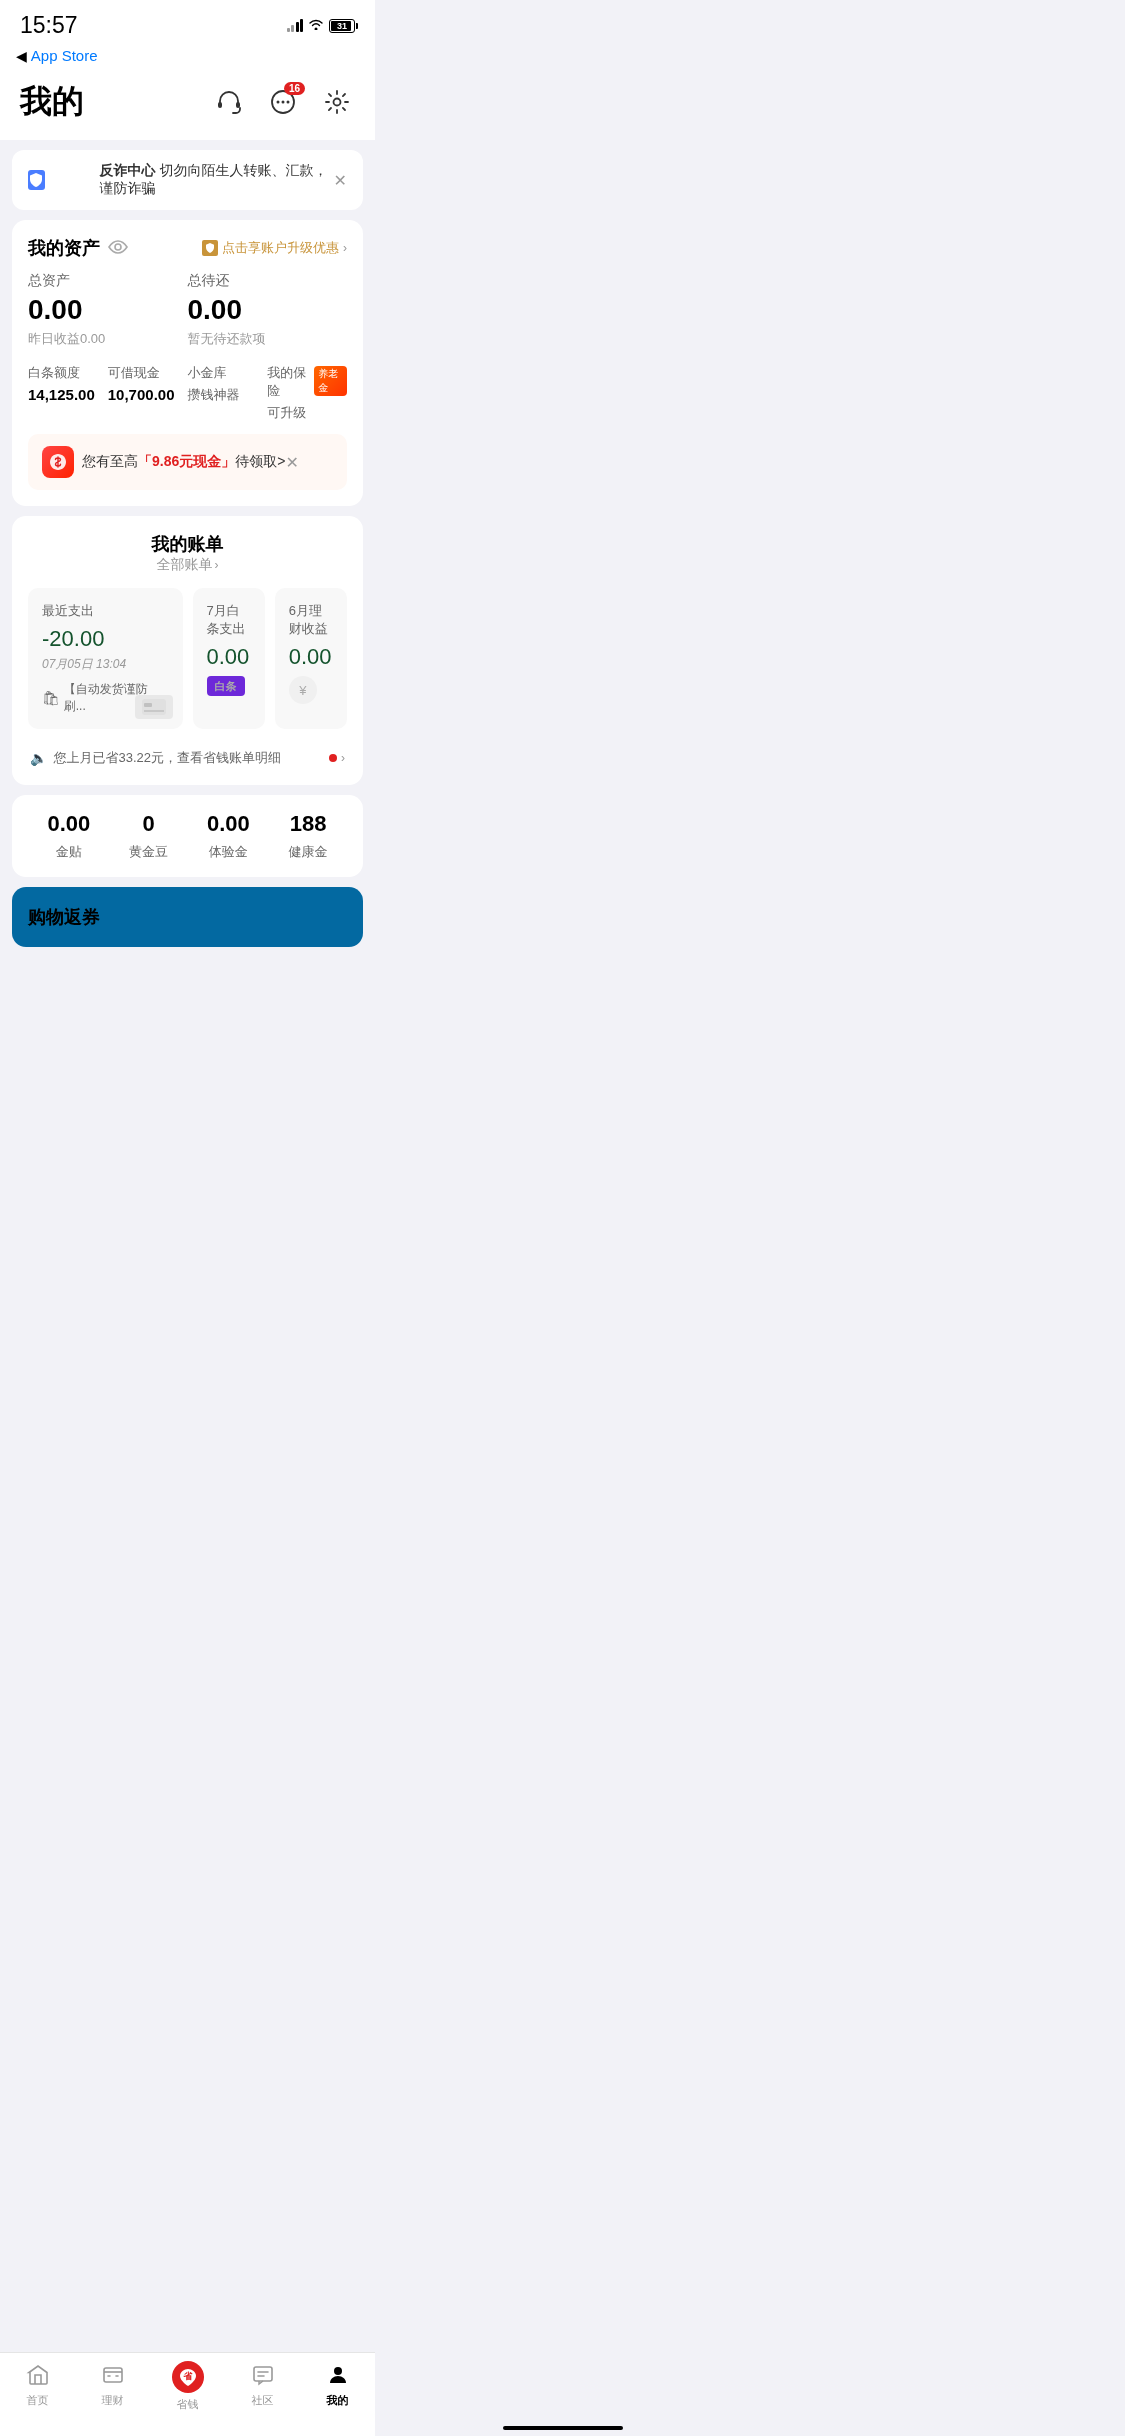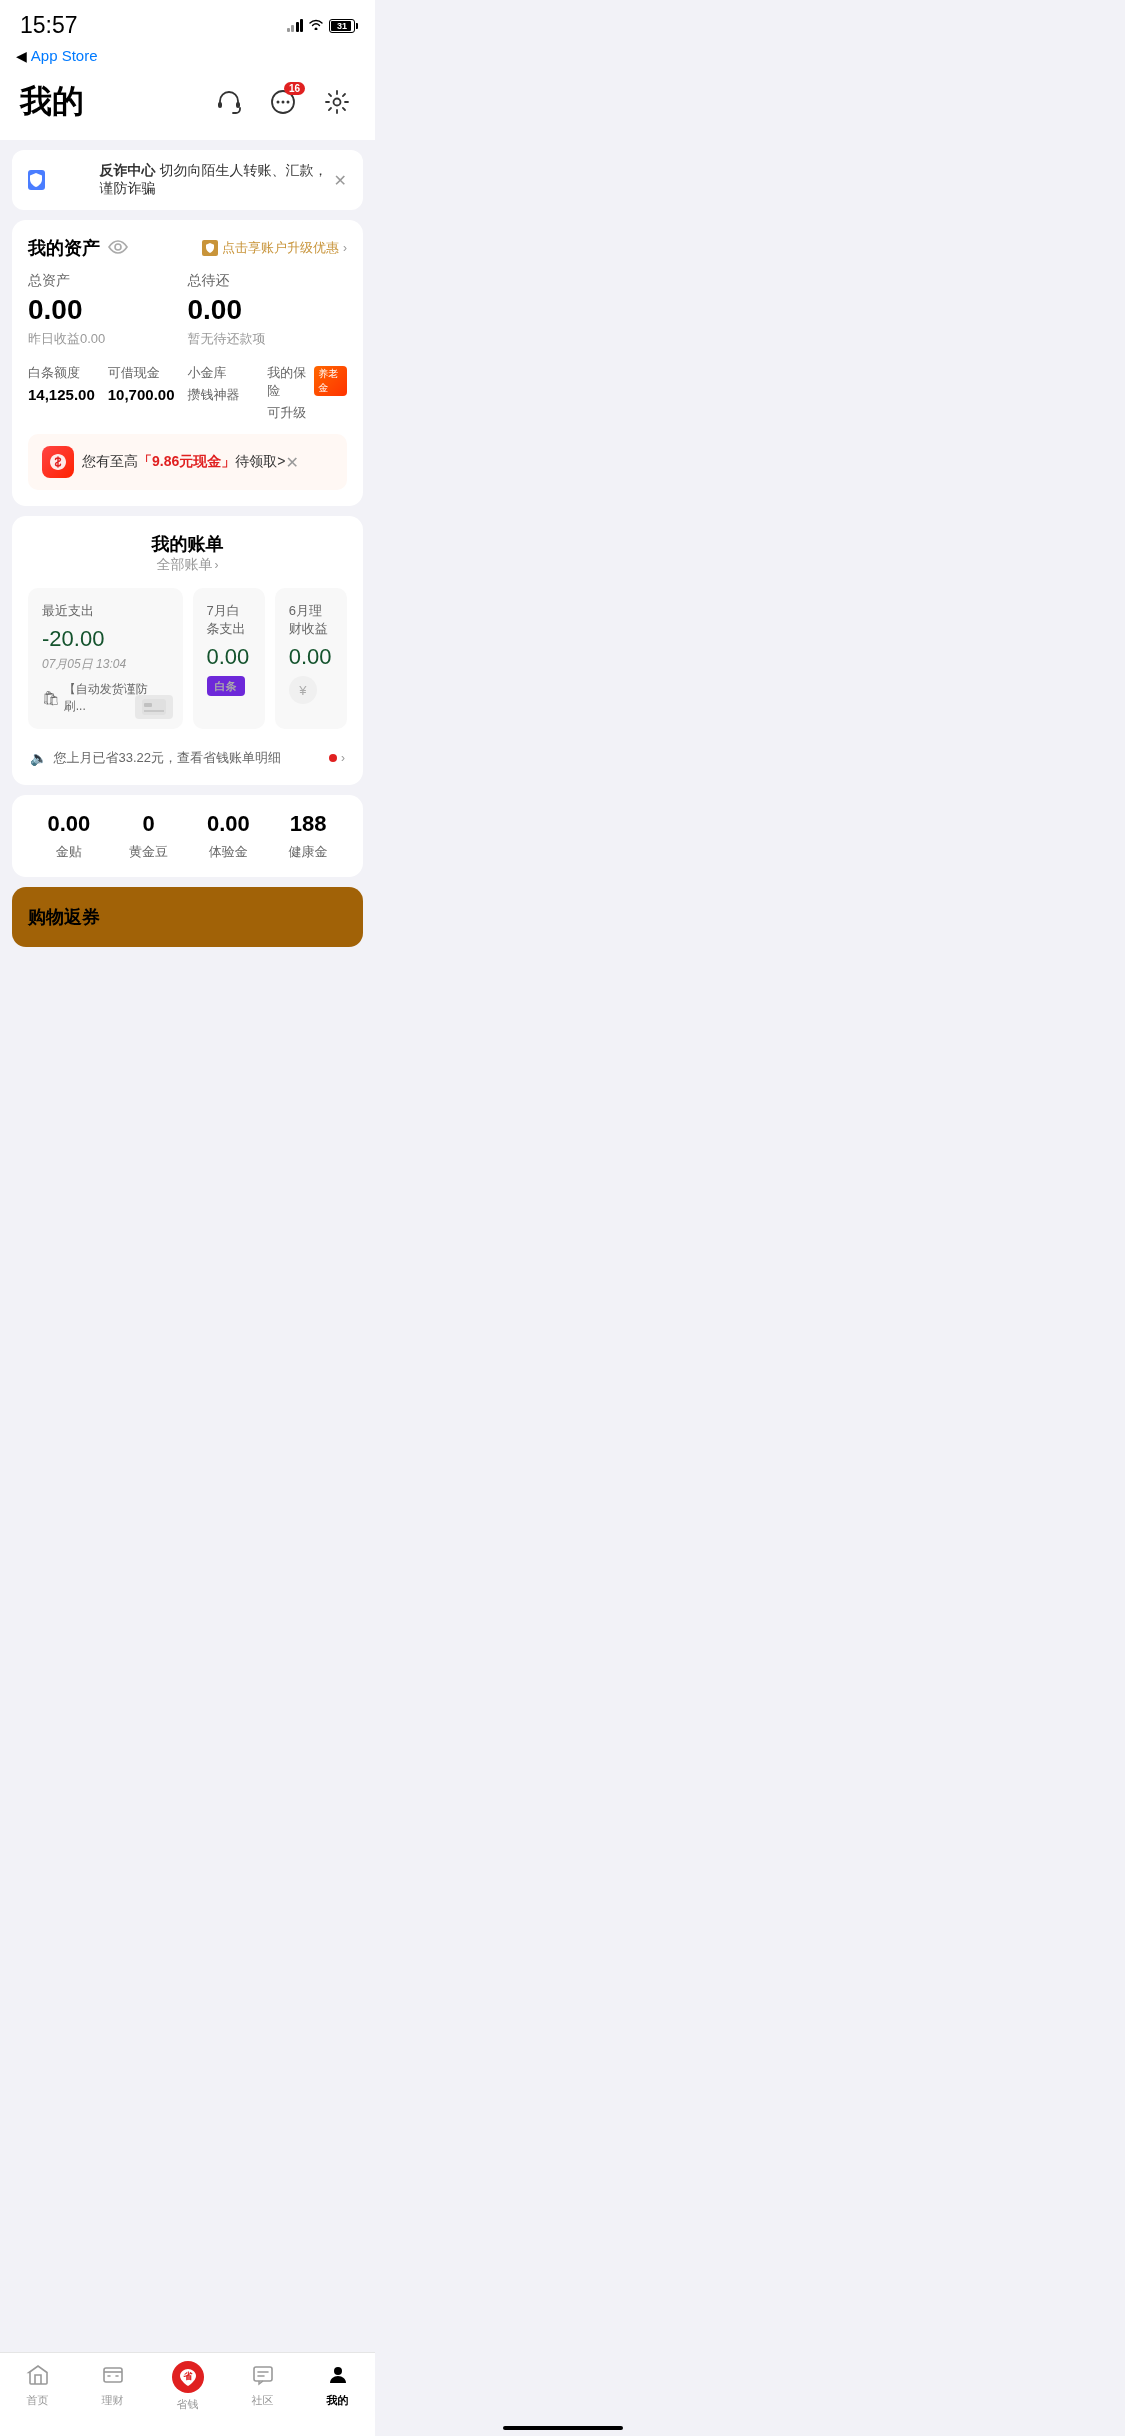--- a/index.html
+++ b/index.html
@@ -391,21 +391,21 @@
       flex-direction: column;
       align-items: center;
       gap: 6px;
     }
     .point-value { font-size: 22px; font-weight: 700; color: #000; }
     .point-label { font-size: 13px; color: #666; }
 
     
     .next-section {
       margin: 10px 12px 0;
-      background: #a16207;
+      background: #0369a1;
       border-radius: 14px;
       padding: 16px;
       height: 60px;
       overflow: hidden;
       display: flex;
       align-items: center;
       justify-content: space-between;
     }
     .next-title { font-size: 18px; font-weight: 700; color: #000; }
 

